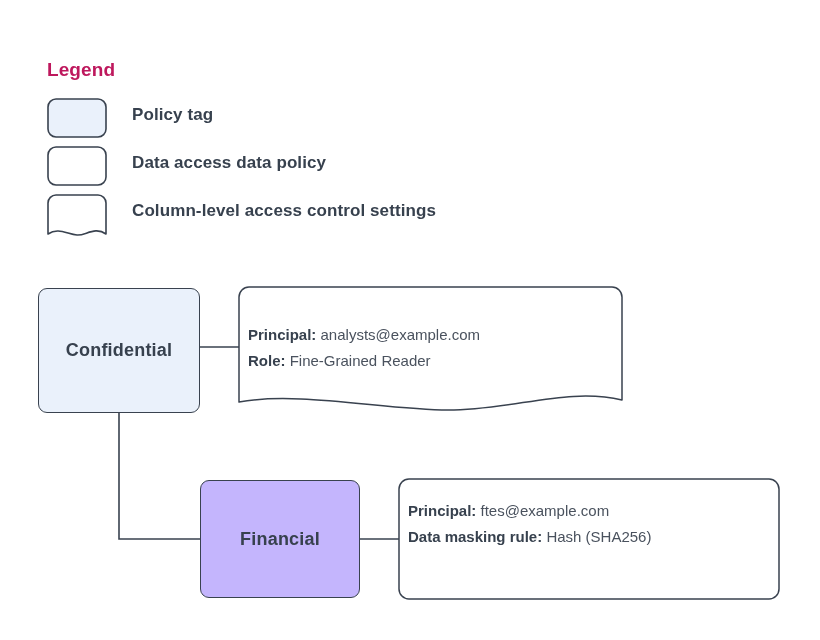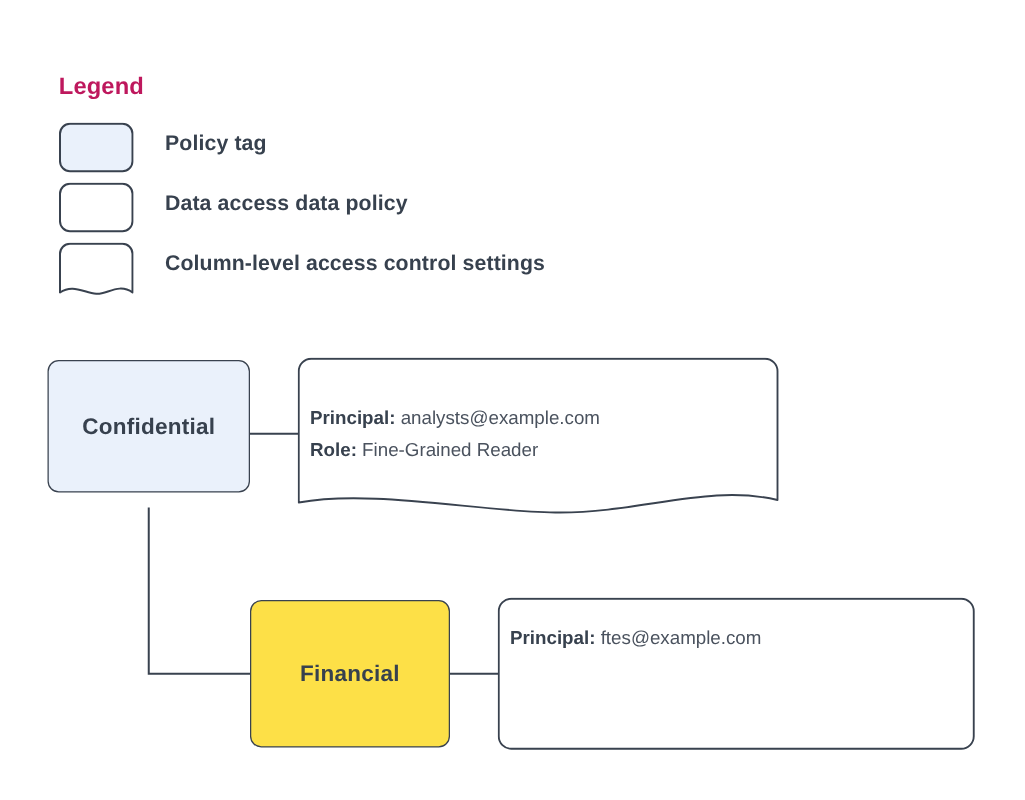--- a/index.html
+++ b/index.html
@@ -64,21 +64,21 @@
     justify-content: center;
     font-size: 18px;
     font-weight: bold;
     color: #37414e;
     letter-spacing: 0.2px;
   }
   #node-confidential {
     left: 38px;
     top: 288px;
     width: 162px;
-    height: 106px;
+    height: 125px;
   }
   #node-financial {
     left: 200px;
     top: 480px;
     width: 160px;
     height: 118px;
   }
 
   
   .callout-wrap {
@@ -151,21 +151,21 @@
     <path d="M1,9 A8,8 0 0 1 9,1 L51,1 A8,8 0 0 1 59,9 L59,40
              C48,32 38,42 30,41 C20,40 11,33 1,40 Z" fill="#ffffff" stroke="#39424f" stroke-width="1.6" stroke-linejoin="round"></path>
   </svg>
 </div>
 <div class="abs legend-label" id="legend-label-2">Column-level access control settings</div>
 
 <div class="abs node" id="node-confidential" style="background:#eaf1fb;">
   <span>Confidential</span>
 </div>
 
-<div class="abs node" id="node-financial" style="background:#fde047;">
+<div class="abs node" id="node-financial" style="background:#c4b5fd;">
   <span>Financial</span>
 </div>
 
 <div class="abs callout-wrap" id="callout-0">
   <svg class="callout-svg" width="386" height="126" viewBox="0 0 386 126">
     <path d="M1,11 A10,10 0 0 1 11,1 L374,1 A10,10 0 0 1 384,11 L384,114
              C330,101 275,124 210,124 C148,124 60,105 1,116 Z" fill="#ffffff" stroke="#39424f" stroke-width="1.5" stroke-linejoin="round"></path>
   </svg>
   <div class="callout-text">
     <span class="callout-line">
@@ -181,14 +181,18 @@
 
 <div class="abs callout-wrap" id="callout-1">
   <svg class="callout-svg" width="382" height="122" viewBox="0 0 382 122">
     <rect x="1" y="1" width="380" height="120" rx="10" ry="10" fill="#ffffff" stroke="#39424f" stroke-width="1.5"></rect>
   </svg>
   <div class="callout-text">
     <span class="callout-line">
       <b>Principal:</b>
       <span>ftes@example.com</span>
     </span>
+    <span class="callout-line">
+      <b>Data masking rule:</b>
+      <span>Hash (SHA256)</span>
+    </span>
   </div>
 </div>
 
 </body></html>

